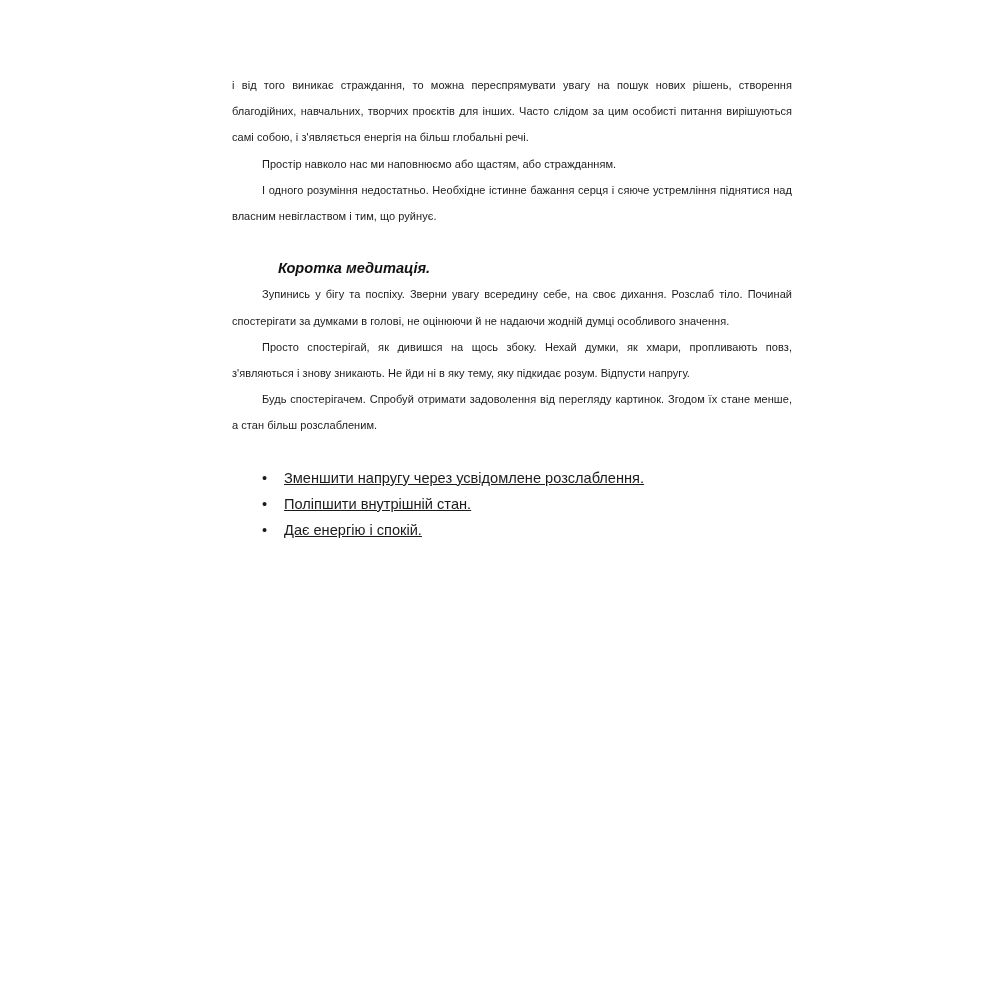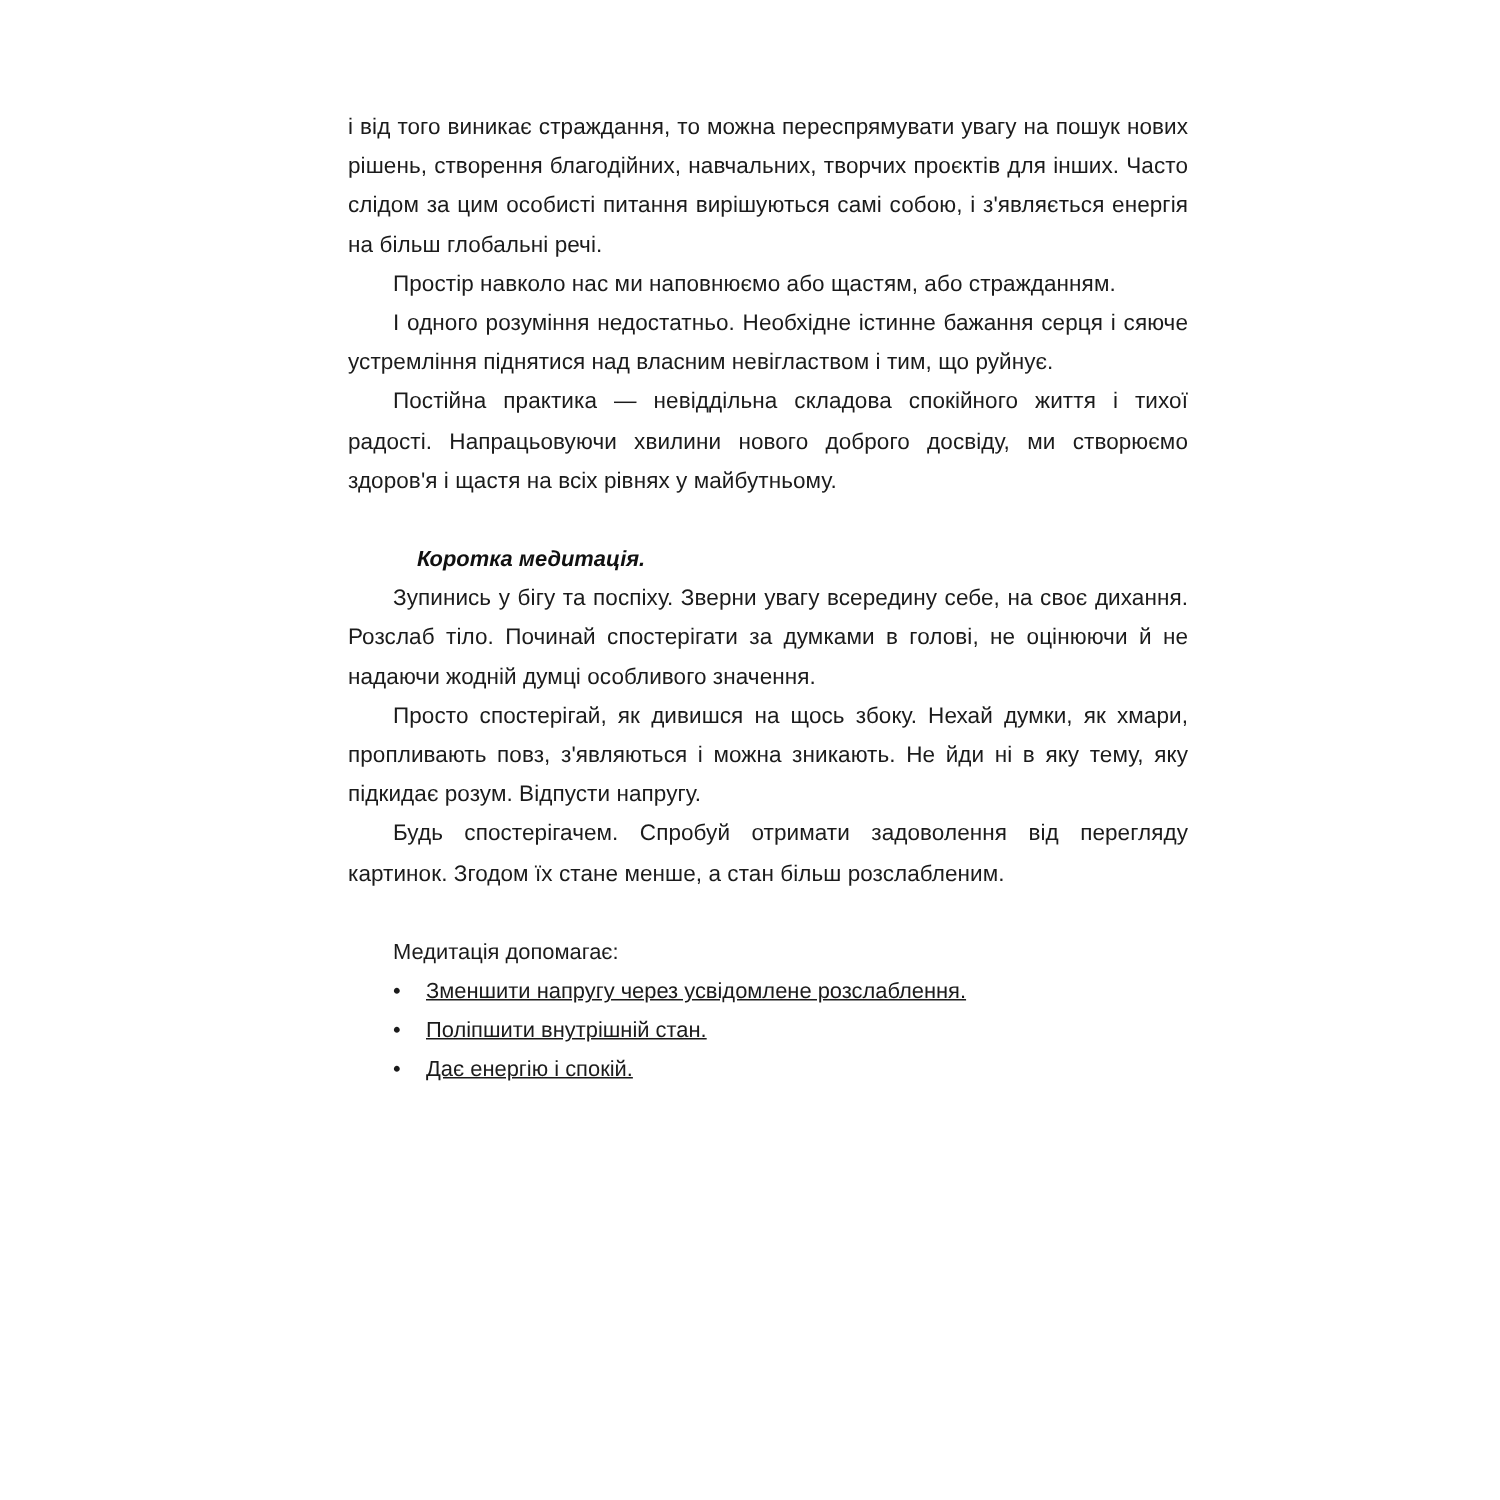--- a/index.html
+++ b/index.html
@@ -22,21 +22,21 @@
     box-sizing: border-box;
   }
   .text-column {
     position: absolute;
     left: 232px;
     top: 72px;
     width: 560px;
   }
   p.para {
     margin: 0;
-    font-size: 15px;
+    font-size: 11px;
     line-height: 26.2px;
     text-align: justify;
     text-indent: 30px;
     letter-spacing: 0.05px;
     color: #1b1b1b;
   }
   p.para.no-indent {
     text-indent: 0;
   }
   .sub-heading {
@@ -94,31 +94,29 @@
 </style>
 </head>
 <body>
 
 <div class="page">
   <div class="text-column">
 
     <p class="para no-indent">і від того виникає страждання, то можна переспрямувати увагу на пошук нових рішень, створення благодійних, навчальних, творчих проєктів для інших. Часто слідом за цим особисті питання вирішуються самі собою, і з'являється енергія на більш глобальні речі.</p>
     <p class="para">Простір навколо нас ми наповнюємо або щастям, або стражданням.</p>
     <p class="para">І одного розуміння недостатньо. Необхідне істинне бажання серця і сяюче устремління піднятися над власним невіглаством і тим, що руйнує.</p>
-    <p class="para">Постійна практика — невіддільна складова спокійного життя і тихої радості. Напрацьовуючи хвилини нового доброго досвіду, ми створюємо здоров'я і щастя на всіх рівнях у майбутньому.</p>
 
     <p class="sub-heading">Коротка медитація.</p>
 
     <p class="para">Зупинись у бігу та поспіху. Зверни увагу всередину себе, на своє дихання. Розслаб тіло. Починай спостерігати за думками в голові, не оцінюючи й не надаючи жодній думці особливого значення.</p>
-    <p class="para">Просто спостерігай, як дивишся на щось збоку. Нехай думки, як хмари, пропливають повз, з'являються і можна зникають. Не йди ні в яку тему, яку підкидає розум. Відпусти напругу.</p>
+    <p class="para">Просто спостерігай, як дивишся на щось збоку. Нехай думки, як хмари, пропливають повз, з'являються і знову зникають. Не йди ні в яку тему, яку підкидає розум. Відпусти напругу.</p>
     <p class="para">Будь спостерігачем. Спробуй отримати задоволення від перегляду картинок. Згодом їх стане менше, а стан більш розслабленим.</p>
 
     <div class="spacer-small"></div>
 
-    <p class="list-intro">Медитація допомагає:</p>
 
     <ul class="bullets">
       <li>Зменшити напругу через усвідомлене розслаблення.</li>
       <li>Поліпшити внутрішній стан.</li>
       <li>Дає енергію і спокій.</li>
     </ul>
 
   </div>
 
 </div>

